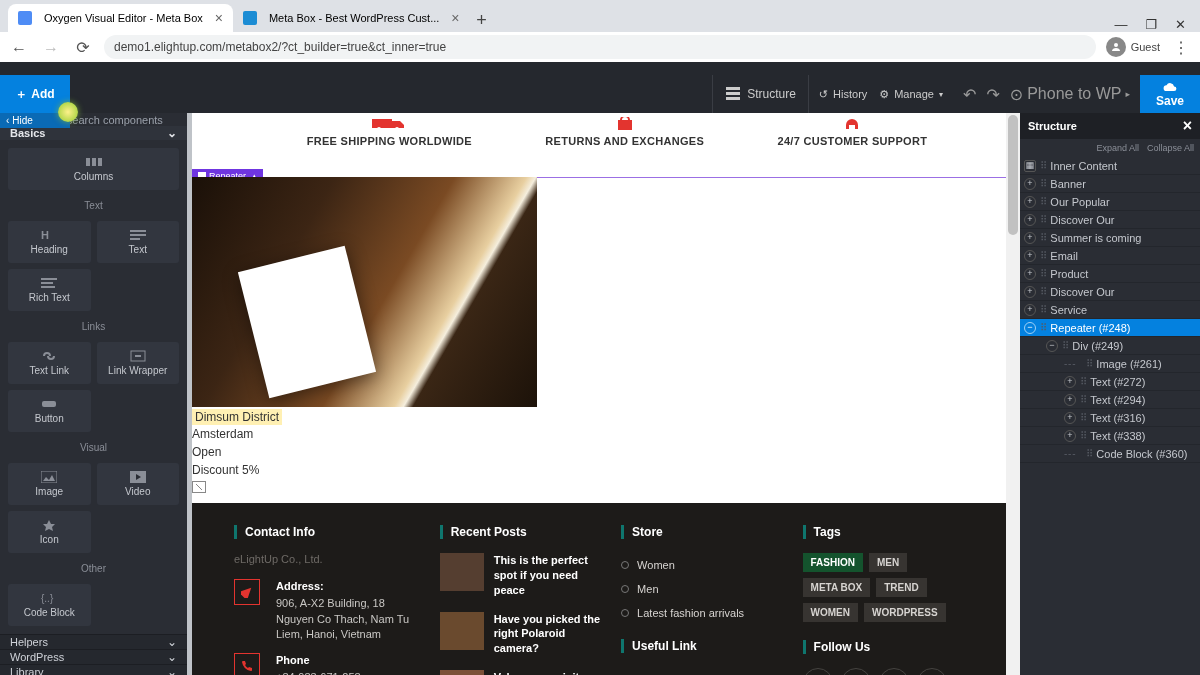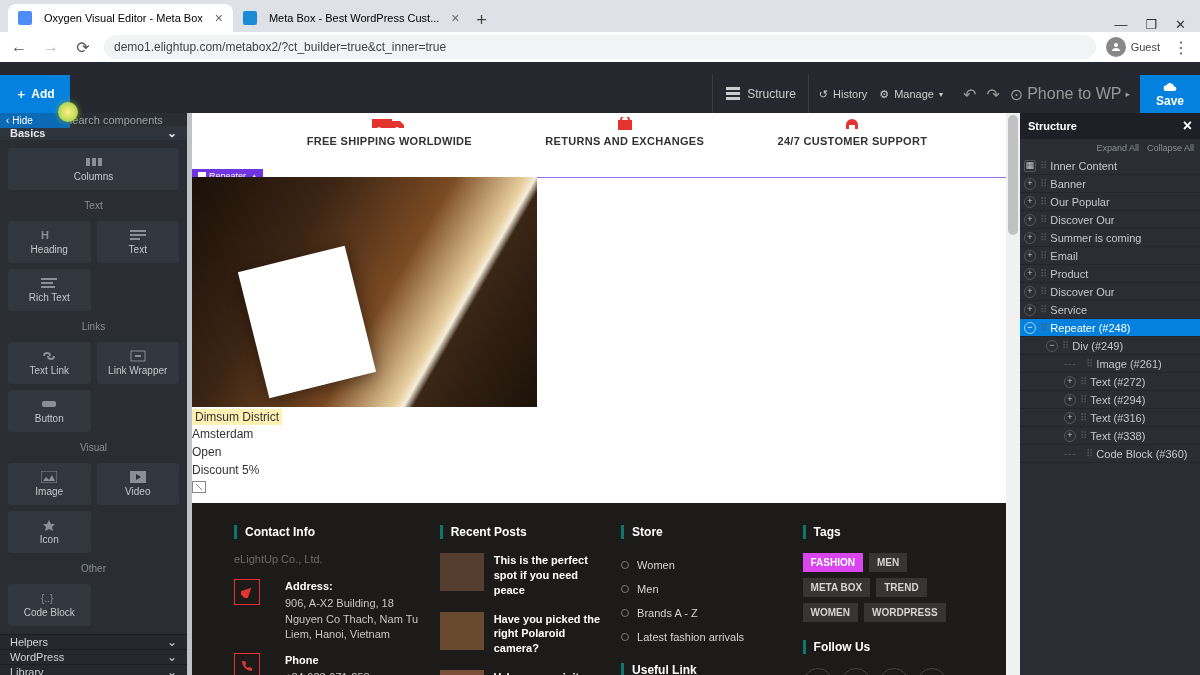--- a/index.html
+++ b/index.html
@@ -73,34 +73,34 @@
 .rep-txt { font-size: 12px; color: #333; padding: 2px 0; }
 .rep-txt.hl { background: #fff0b3; display: inline-block; padding: 1px 3px; }
 .broken-img { width:14px; height:12px; border:1px solid #888; display:inline-block; position:relative; margin-top:2px;}
 .broken-img::after { content:''; position:absolute; inset:2px; background:linear-gradient(45deg,transparent 45%, #888 45%, #888 55%, transparent 55%); }
 
 .footer-dk { background: #1d1b19; color: #ddd; padding: 22px 42px; display: flex; gap: 20px; font-size: 11px; margin-top:6px;}
 .fcol { flex: 1; }
 .fcol.c1 { flex:1.15;}
 .fcol h4 { font-size: 12px; color: #fff; font-weight: 600; margin-bottom: 14px; border-left: 3px solid #0f766e; padding-left: 8px; }
 .fcol .sub { color:#6e6a66; font-size:11px; margin-bottom:14px;}
-.info-row { display: flex; gap: 25px; margin-bottom: 10px; align-items:flex-start;}
+.info-row { display: flex; gap: 16px; margin-bottom: 10px; align-items:flex-start;}
 .info-row .ib { width: 26px; height: 26px; border: 1px solid #e3342f; display: flex; align-items: center; justify-content: center; flex-shrink:0;}
 .info-row .ib svg { width:12px; height:12px; fill:#e3342f;}
 .info-row .tx strong { display:block; color:#fff; font-weight:600; margin-bottom:2px;}
 .info-row .tx { color:#c9c7c4; line-height:1.4;}
 .post-row { display:flex; gap:10px; margin-bottom:14px;}
 .post-row .thumb { width:44px; height:38px; background:#553e30; flex-shrink:0;}
 .post-row .pt { color:#fff; font-weight:600; line-height:1.35;}
 .store-list { list-style:none;}
 .store-list li { padding:6px 0; color:#d7d4d1; display:flex; align-items:center; gap:8px;}
 .store-list li::before { content:''; width:6px; height:6px; border:1px solid #777; border-radius:50%;}
 .tag-row { display:flex; flex-wrap:wrap; gap:6px; margin-bottom:18px;}
 .tagchip { background:#373431; color:#d7d4d1; padding:4px 8px; font-size:10px; font-weight:600;}
-.tagchip.on { background:#d946ef; color:#fff;}
+.tagchip.on { background:#14532d; color:#fff;}
 .social-row { display:flex; gap:8px; flex-wrap:wrap;}
 .sbtn { width:30px; height:30px; border:1px solid #454340; border-radius:50%; display:flex; align-items:center; justify-content:center;}
 
 
 .right-panel { width: 180px; background: #2a2d34; color: #c5c8ce; font-size: 11px; display: flex; flex-direction: column; }
 .rp-head { height: 26px; background: #1e2025; display: flex; align-items: center; justify-content: space-between; padding: 0 8px; font-weight: 700; color:#fff;}
 .rp-head .x { font-size: 16px; cursor:pointer;}
 .rp-tools { height: 18px; display: flex; justify-content: flex-end; gap: 8px; padding: 0 6px; font-size: 9px; color: #8a8e97; align-items:center;}
 .tree { flex: 1; overflow: auto; }
 .tree-row { height: 18px; display: flex; align-items: center; padding: 0 4px; gap: 4px; border-bottom:1px solid #23262c;}
@@ -421,23 +421,20 @@
         <div class="fcol">
           <h4>Store</h4>
           <ul class="store-list">
             <li>
                 <span>Women</span>
               </li>
             <li>
                 <span>Men</span>
               </li>
             <li>
-                <span>Brands A - Z</span>
-              </li>
-            <li>
                 <span>Latest fashion arrivals</span>
               </li>
           </ul>
           <h4 style="margin-top:14px">Useful Link</h4>
 
         </div>
         <div class="fcol">
           <h4>Tags</h4>
           <div class="tag-row">
             <span class="tagchip on">FASHION</span>

